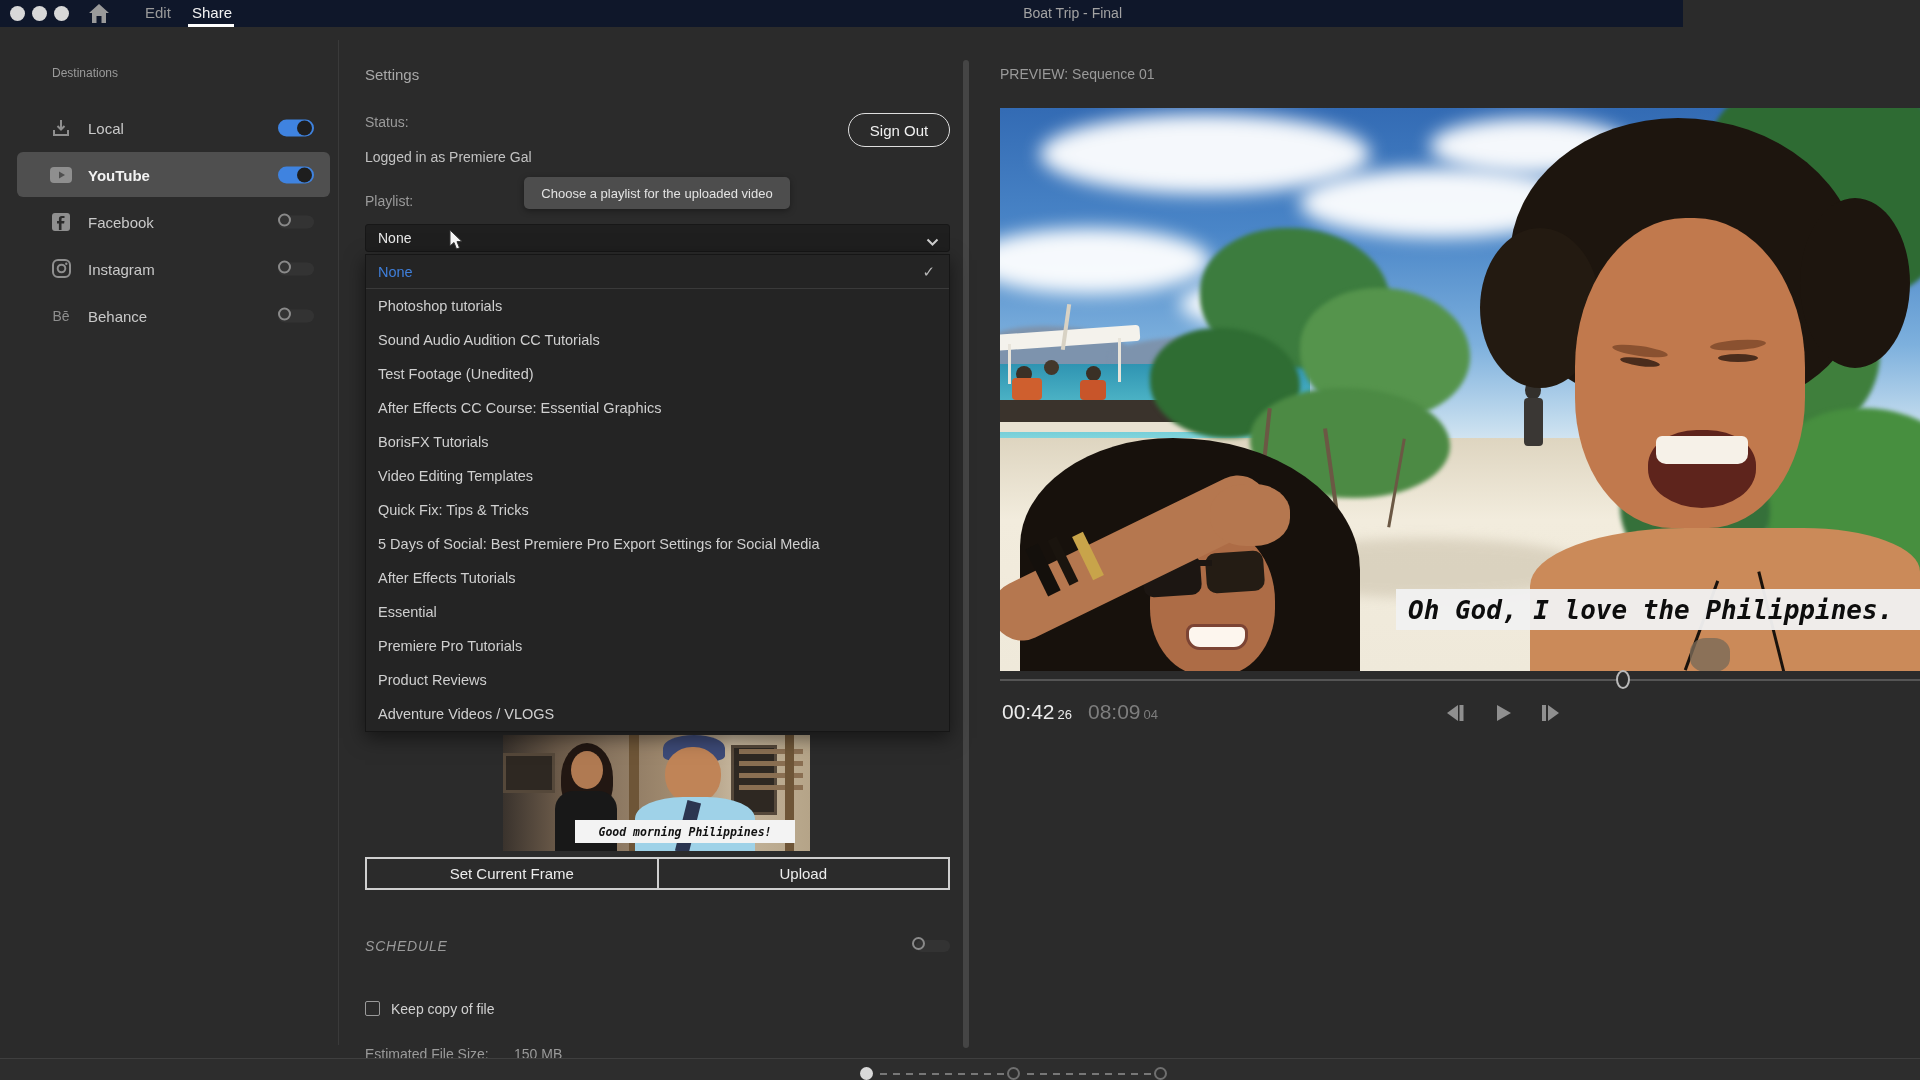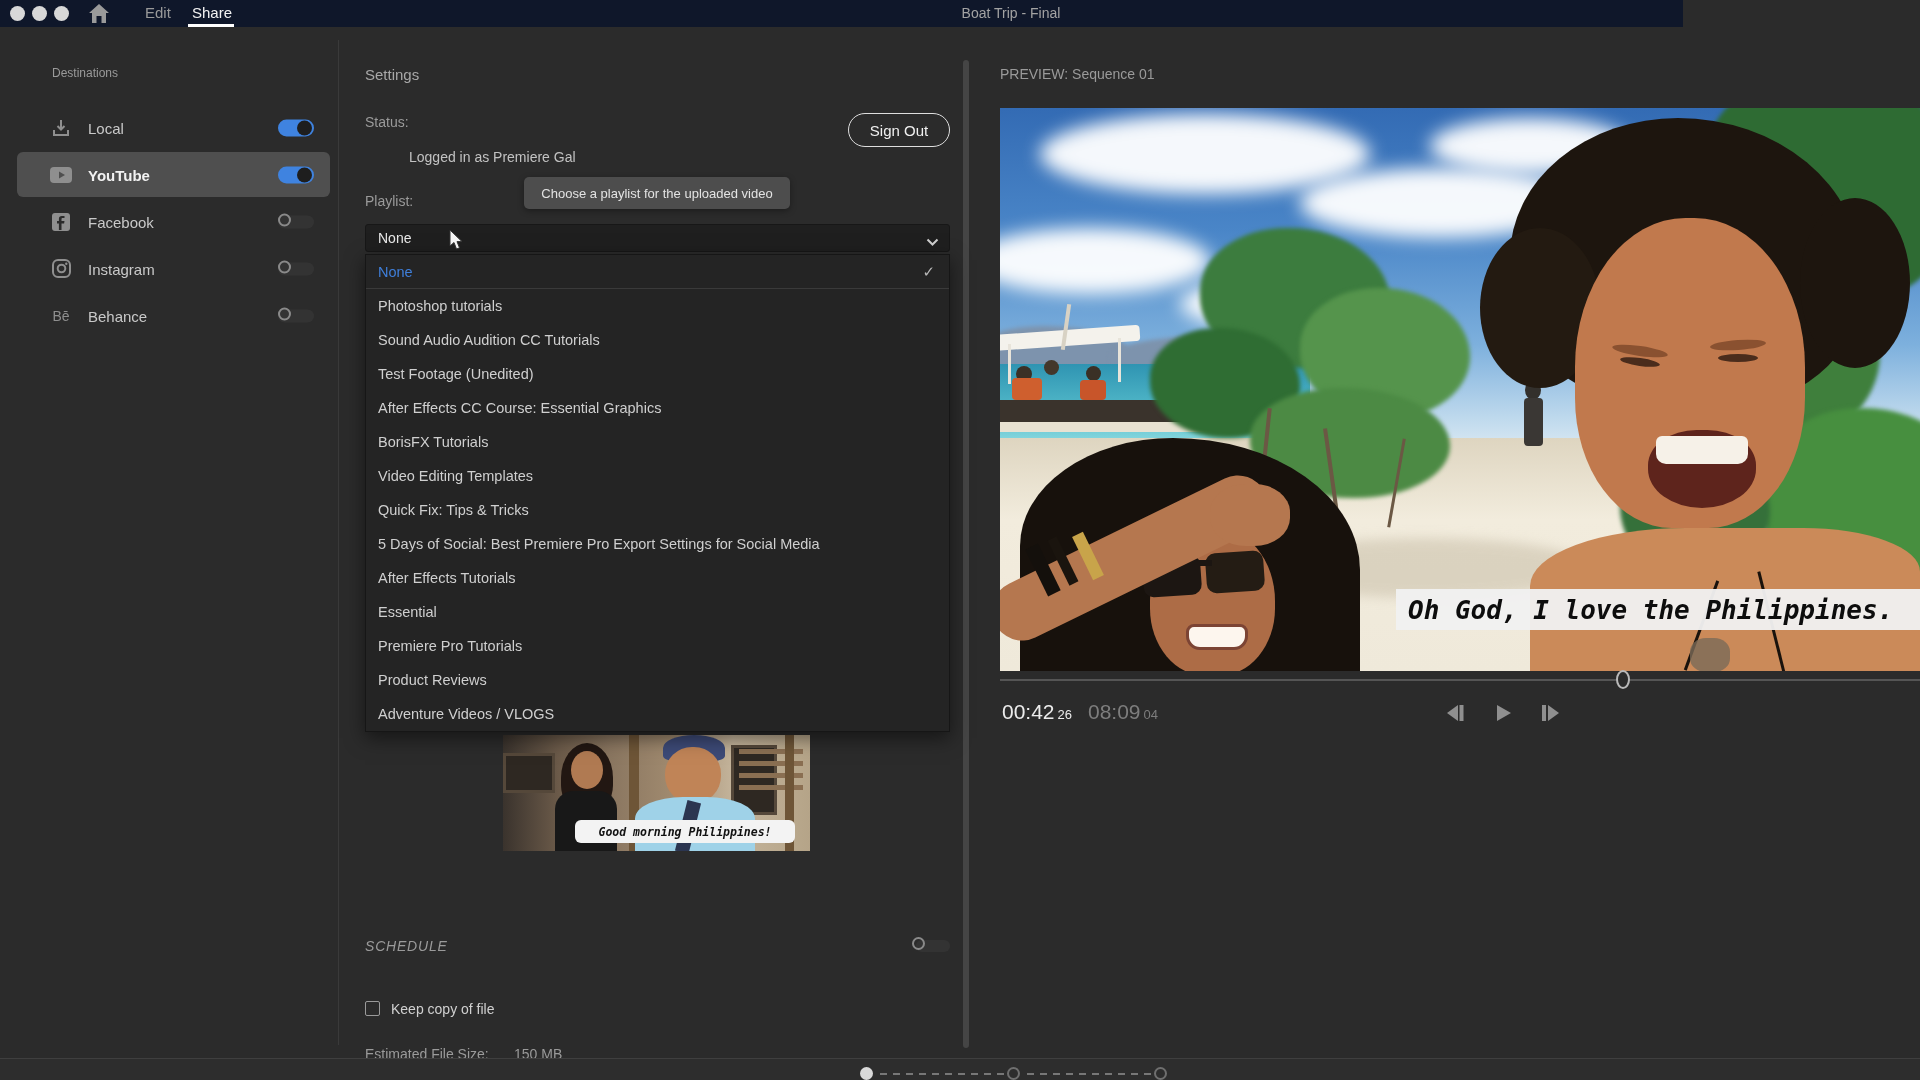--- a/index.html
+++ b/index.html
@@ -8,21 +8,21 @@
   .abs { position:absolute; }
   #app { position:relative; width:1920px; height:1080px; background:#2b2b2b; }
 
   
   #topbar { left:0; top:0; width:1683px; height:27px; background:#0f172a; }
   .traffic { width:15px; height:15px; border-radius:50%; background:#d8d8d8; top:6px; }
   #home-ic { top:3px; left:88px; }
   .tab { top:4px; font-size:15px; color:#9a9a9a; cursor:default; }
   .tab.active { color:#f2f2f2; }
   .tab-underline { top:24px; height:3px; background:#ffffff; }
-  #win-title { top:5px; left:900px; width:222px; text-align:center; font-size:14px; color:#a3a3a3; }
+  #win-title { top:5px; left:900px; width:222px; text-align:right; font-size:14px; color:#a3a3a3; }
 
   
   #sidebar { left:0; top:27px; width:330px; height:1031px; }
   #dest-hdr { left:52px; top:39px; font-size:12px; color:#9a9a9a; }
   .srow { left:0; width:330px; height:47px;padding-left:12px; }
   .srow .hl { position:absolute; left:17px; top:1px; width:313px; height:45px; border-radius:6px; background:transparent; }
   .srow.selected .hl { background:#4f4f4f; }
   .srow .ic { position:absolute; left:50px; top:50%; transform:translateY(-50%); width:22px; height:22px; display:flex; align-items:center; justify-content:center; color:#8f8f8f; }
   .srow .lbl { position:absolute; left:88px; top:50%; transform:translateY(-50%); font-size:15px; color:#c9c9c9; }
   .srow.selected .lbl { color:#f2f2f2; font-weight:bold; }
@@ -34,21 +34,21 @@
   .toggle.off .pill { background:#3a3a3a; opacity:.55; top:3px; height:13px; border-radius:7px; }
   .toggle.off .knob { left:0; top:1px; width:13px; height:13px; background:transparent; border:2.5px solid #8a8a8a; }
   .be-glyph { font-size:14px; color:#8f8f8f; letter-spacing:0; }
 
   
   #vdivider { left:338px; top:40px; width:1px; height:1005px; background:#3a3a3a; }
   #settings-title { left:365px; top:66px; font-size:15px; color:#a8a8a8; }
   #status-lbl { left:365px; top:114px; font-size:14px; color:#9a9a9a; }
   #signout-btn { left:848px; top:113px; width:102px; height:34px; border:1.5px solid #dedede; border-radius:17px;
      color:#f0f0f0; font-size:15px; display:flex; align-items:center; justify-content:center; background:transparent; }
-  #loggedin { left:365px; top:149px; font-size:14px; color:#c2c2c2;margin-left:44px; }
+  #loggedin { left:365px; top:149px; font-size:14px; color:#c2c2c2; }
   #playlist-lbl { left:365px; top:193px; font-size:14px; color:#9a9a9a; }
   #tooltip { left:524px; top:177px; width:266px; height:32px; background:#4d4d4d; border-radius:5px;
      display:flex; align-items:center; justify-content:center; font-size:13px; color:#e3e3e3; box-shadow:0 2px 6px rgba(0,0,0,.35); }
   #playlist-select { left:365px; top:224px; width:585px; height:28px; background:#1f1f1f; border:1px solid #171717; border-radius:3px; }
   #playlist-select .val { position:absolute; left:12px; top:5px; font-size:14px; color:#e8e8e8; }
   #select-chevron { position:absolute; right:10px; top:8px; }
   #cursor { left:449px; top:229px; }
 
   #dropdown { left:365px; top:254px; width:585px; background:#242424; border:1px solid #161616; box-shadow:0 6px 18px rgba(0,0,0,.5); }
   .opt { position:relative; height:34px; line-height:34px; padding-left:12px; font-size:14.5px; color:#cfcfcf; white-space:nowrap; }
@@ -65,21 +65,21 @@
   #thumb .window { position:absolute; background:#2e2822; border:3px solid #55483a; }
   #thumb .t-woman-hair { position:absolute; left:58px; top:8px; width:52px; height:70px; border-radius:50% 50% 40% 40%; background:#221712; }
   #thumb .t-woman-face { position:absolute; left:68px; top:16px; width:32px; height:38px; border-radius:50%; background:#b07a52; }
   #thumb .t-woman-top { position:absolute; left:52px; top:56px; width:62px; height:60px; border-radius:30% 30% 0 0; background:#181818; }
   #thumb .t-man-bandana { position:absolute; left:160px; top:0px; width:62px; height:26px; border-radius:50% 50% 20% 20%; background:#3d4a77; }
   #thumb .t-man-face { position:absolute; left:162px; top:12px; width:56px; height:56px; border-radius:48%; background:#c08457; }
   #thumb .t-man-shirt { position:absolute; left:132px; top:62px; width:120px; height:54px; border-radius:40% 40% 0 0; background:#9fd2e8; }
   #thumb .t-strap { position:absolute; left:178px; top:66px; width:14px; height:52px; background:#2b3550; transform:rotate(14deg); }
   #thumb-cap { position:absolute; left:72px; top:85px; width:220px; height:23px; background:#f3f3f3;
      display:flex; align-items:center; justify-content:center;
-     font-family:"DejaVu Sans Mono", monospace; font-weight:bold; font-style:italic; font-size:11.5px; color:#111;border-radius:6px; }
+     font-family:"DejaVu Sans Mono", monospace; font-weight:bold; font-style:italic; font-size:11.5px; color:#111; }
 
   
   #frame-btns { left:365px; top:857px; width:585px; height:33px; border:2px solid #cfcfcf; display:flex; }
   .fbtn { flex:1; display:flex; align-items:center; justify-content:center; font-size:15px; color:#ececec; background:transparent; }
   .fbtn + .fbtn { border-left:2px solid #cfcfcf; }
 
   
   #schedule-lbl { left:365px; top:938px; font-size:14px; color:#9a9a9a; letter-spacing:.8px;font-style:italic; }
   #schedule-toggle { left:912px; top:937px; width:38px; height:18px; }
   #schedule-toggle .pill { position:absolute; left:4px; top:3px; width:34px; height:12px; border-radius:6px; background:#3a3a3a; opacity:.55; }
@@ -316,20 +316,24 @@
     <div class="t-woman-hair"></div>
     <div class="t-woman-face"></div>
     <div class="t-woman-top"></div>
     <div class="t-man-bandana"></div>
     <div class="t-man-face"></div>
     <div class="t-man-shirt"></div>
     <div class="t-strap"></div>
     <div id="thumb-cap">Good morning Philippines!</div>
   </div>
 
+  <div id="frame-btns" class="abs">
+    <div class="fbtn">Set Current Frame</div>
+    <div class="fbtn">Upload</div>
+  </div>
 
   <div id="schedule-lbl" class="abs">SCHEDULE</div>
   <div id="schedule-toggle" class="abs">
     <span class="pill"></span>
       <span class="knob"></span>
   </div>
   <div id="keepcopy-box" class="abs"></div>
   <div id="keepcopy-lbl" class="abs">Keep copy of file</div>
   <div id="filesize-lbl" class="abs">Estimated File Size:</div>
   <div id="filesize-val" class="abs">150 MB</div>

